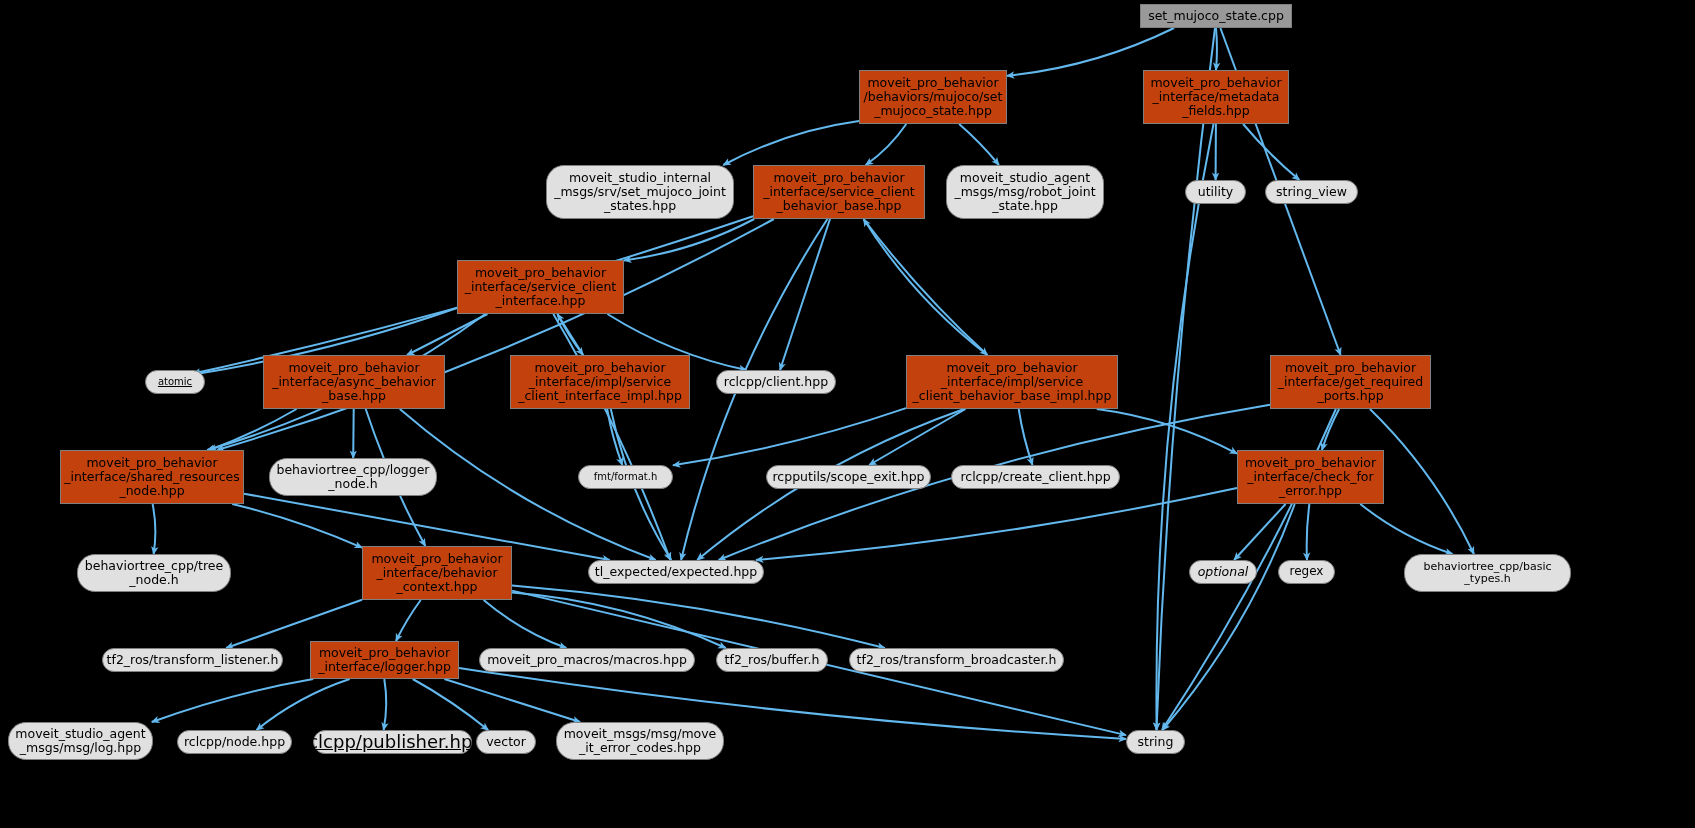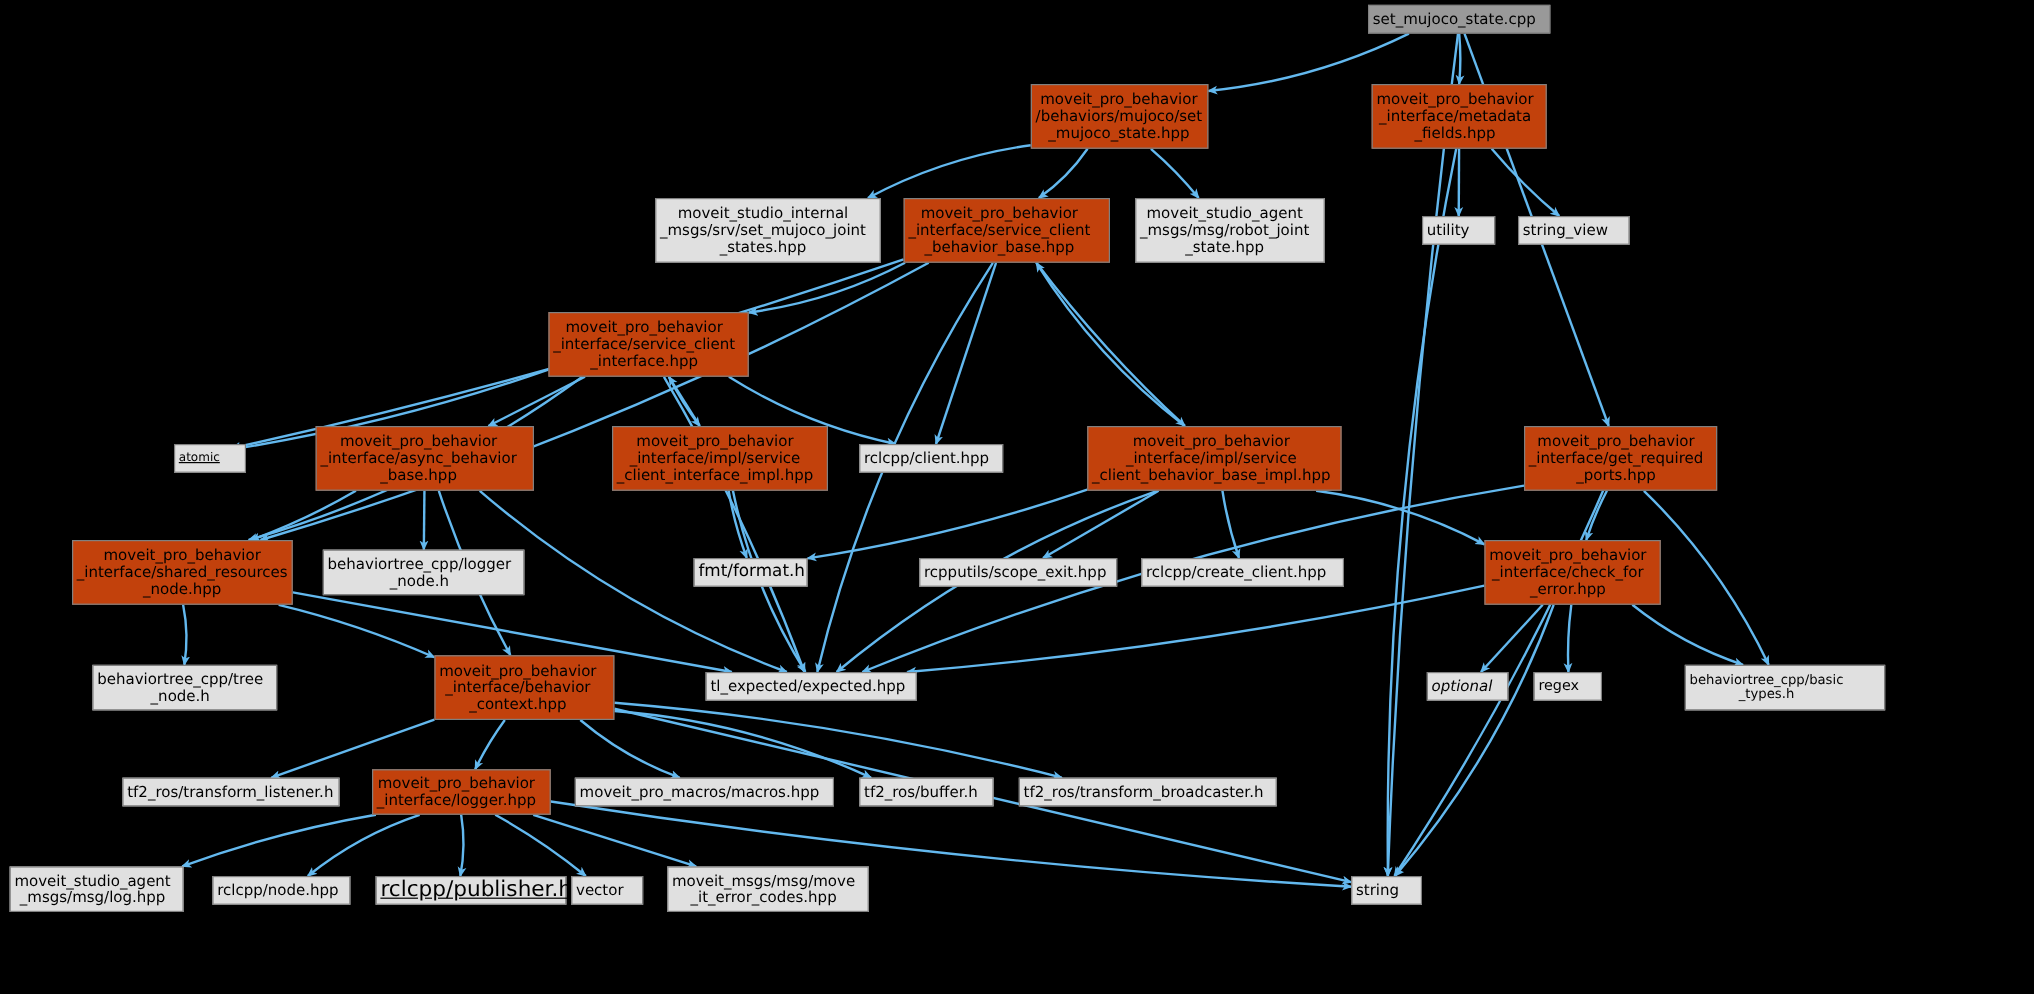--- a/index.html
+++ b/index.html
@@ -1,25 +1,25 @@
 <!DOCTYPE html>
 <html><head>
 <meta charset="utf-8">
 <style>
   html,body{margin:0;padding:0;background:#000;}
   #graph-root{position:relative;width:1695px;height:828px;background:#000;
     font-family:"DejaVu Sans","Liberation Sans",sans-serif;}
   svg.edges{position:absolute;left:0;top:0;width:1695px;height:828px;overflow:visible;}
   .node{position:absolute;box-sizing:border-box;display:flex;align-items:center;
-    text-align:center;border:1px solid #808080;
+    justify-content:center;text-align:center;border:1px solid #808080;
     color:#000;line-height:1.12;letter-spacing:0;padding:1px 3px;}
   .node .lbl{white-space:pre;}
   .n-root{background:#999999;}
   .n-hdr{background:#c2410c;}
-  .n-ext{background:#e0e0e0;}
+  .n-ext{background:#e0e0e0;border-radius:18px;}
 </style>
 </head>
 <body>
 
 <div id="graph-root">
   <svg class="edges" id="edge-layer" viewBox="0 0 1695 828" preserveAspectRatio="none">
     <defs>
       <marker id="ah" markerWidth="9" markerHeight="9" refX="7.5" refY="4.5" orient="auto" markerUnits="userSpaceOnUse">
         <path d="M0,0.8 L8.5,4.5 L0,8.2 L2.2,4.5 Z" fill="#63b8ee"></path>
       </marker>
@@ -154,21 +154,21 @@
       </div>
       <div class="node n-hdr" style="left: 60px; top: 450px; width: 184px; height: 54px; font-size: 12.5px;">
         <span class="lbl">moveit_pro_behavior
 _interface/shared_resources
 _node.hpp</span>
       </div>
       <div class="node n-ext" style="left: 269px; top: 458px; width: 168px; height: 38px; font-size: 12.5px;">
         <span class="lbl">behaviortree_cpp/logger
 _node.h</span>
       </div>
-      <div class="node n-ext" style="left: 578px; top: 465px; width: 95px; height: 24px; font-size: 14px;">
+      <div class="node n-ext" style="left: 578px; top: 465px; width: 95px; height: 24px; font-size: 10px;">
         <span class="lbl">fmt/format.h</span>
       </div>
       <div class="node n-ext" style="left: 766px; top: 465px; width: 165px; height: 24px; font-size: 12.5px;">
         <span class="lbl">rcpputils/scope_exit.hpp</span>
       </div>
       <div class="node n-ext" style="left: 951px; top: 465px; width: 169px; height: 24px; font-size: 12.5px;">
         <span class="lbl">rclcpp/create_client.hpp</span>
       </div>
       <div class="node n-hdr" style="left: 1237px; top: 450px; width: 147px; height: 54px; font-size: 12.5px;">
         <span class="lbl">moveit_pro_behavior

